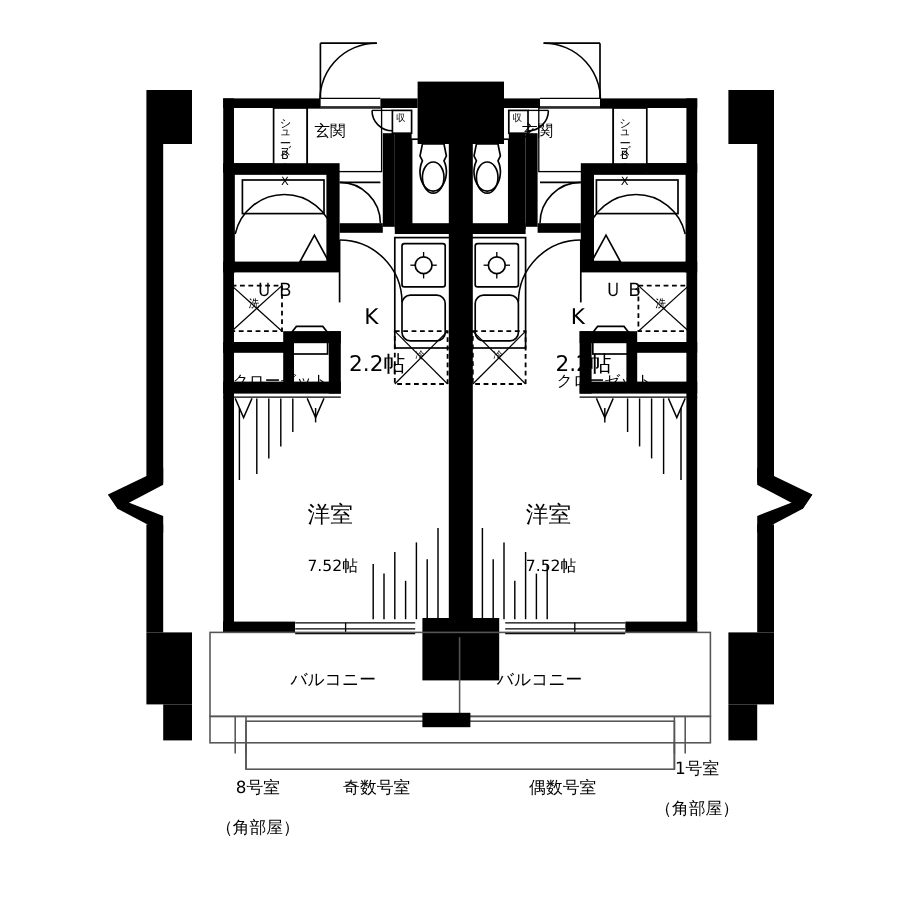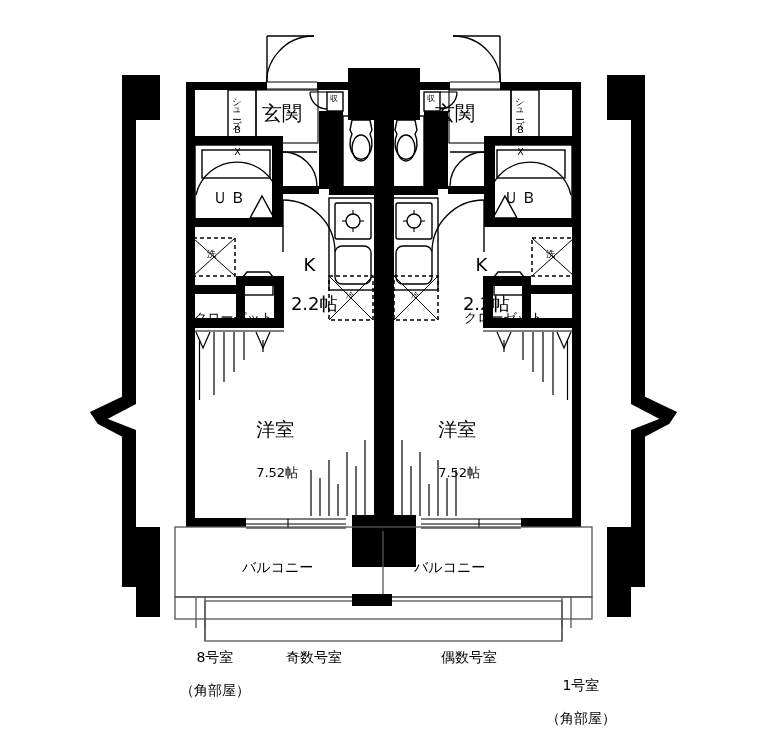--- a/index.html
+++ b/index.html
@@ -43,22 +43,22 @@
     letter-spacing: 0px;
   }
   .lbl-room {
     font-size: 19px;
   }
   .lbl-room .num { font-size: 13px; }
   .lbl-k {
     font-size: 18px;
     text-align: center;
   }
-  .lbl-genkan { font-size: 20px; }
-  .lbl-ub     { font-size: 16px; letter-spacing: 2px; }
+  .lbl-genkan { font-size: 13px; }
+  .lbl-ub     { font-size: 16px; letter-spacing: 2px; margin-top: 44px; }
   .lbl-closet { font-size: 13px; font-family: Liberation Mono, monospace; }
   .lbl-balcony{ font-size: 14px; }
   .lbl-foot   { font-size: 14px; text-align: center; line-height: 1.18; }
   .lbl-tiny   { font-size: 9px; }
   .lbl-mini   { font-size: 8px; }
   .lbl-shoebox {
     font-size: 9.5px;
     writing-mode: vertical-rl;
     text-orientation: upright;
     letter-spacing: 0px;
@@ -426,18 +426,18 @@
   </div>
 
   <div class="lbl lbl-foot" style="left:390px; top:632px; width:140px;">
     <span>偶数号室</span>
   </div>
 
   <div class="lbl lbl-foot" style="left:235px; top:632px; width:140px;">
     <span>奇数号室</span>
   </div>
 
-  <div class="lbl lbl-foot" style="left:522px; top:660px; width:100px;">
+  <div class="lbl lbl-foot" style="left:522px; top:616px; width:100px;">
     <span>1号室</span><br>
     <span>（角部屋）</span>
   </div>
 
 </div>
 
 </body></html>

